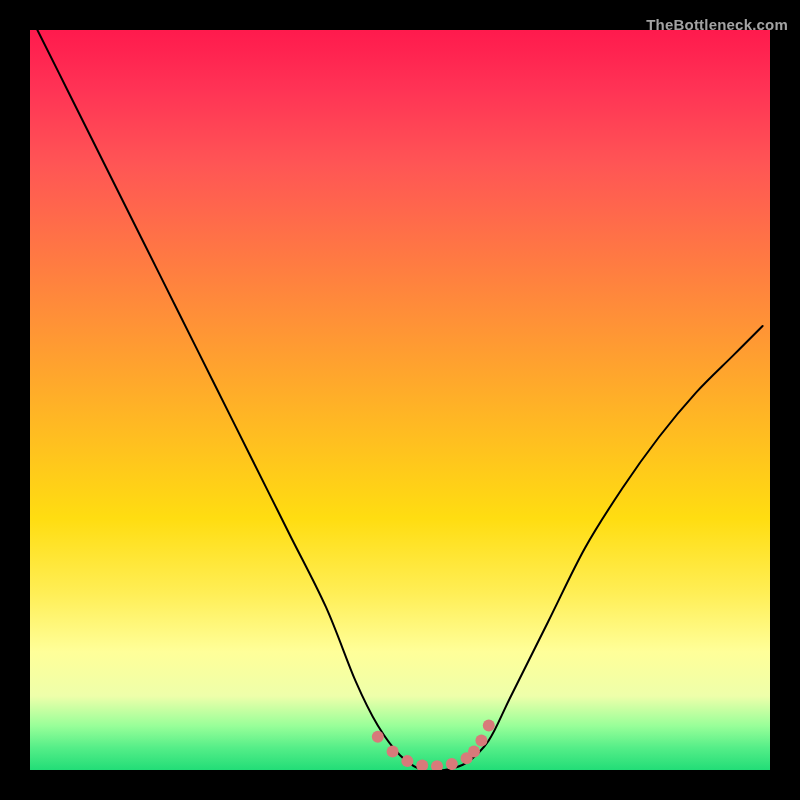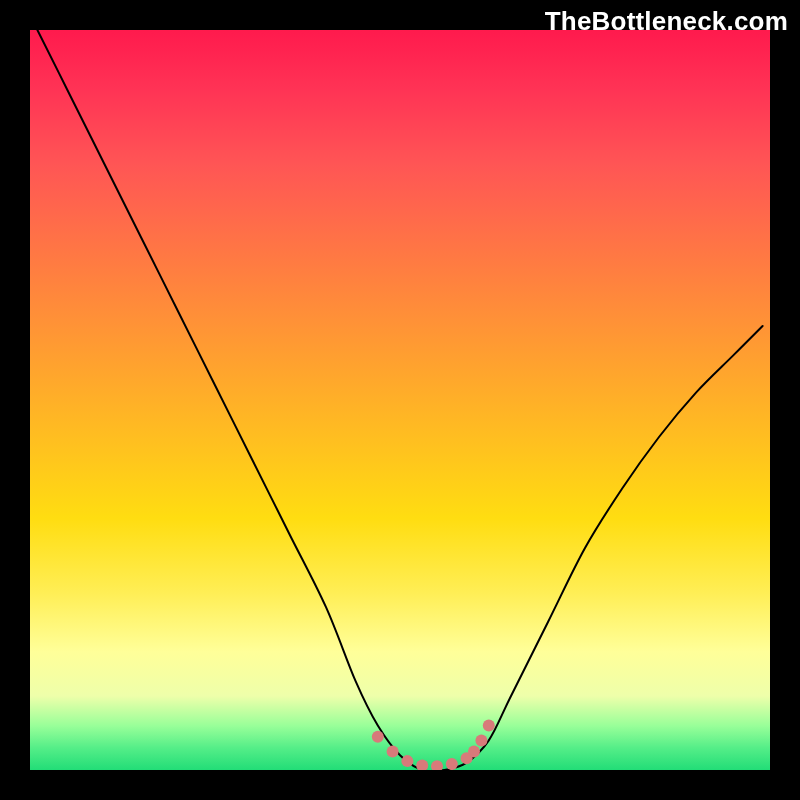--- a/index.html
+++ b/index.html
@@ -33,26 +33,26 @@
     );
   }
   .plot-area svg {
     position: absolute;
     left: 0; top: 0;
     width: 740px;
     height: 740px;
   }
   .watermark {
     position: absolute;
-    top: 6px;
+    top: 16px;
     right: 12px;
     font-family: Arial, Helvetica, sans-serif;
-    font-size: 26px;
+    font-size: 15px;
     font-weight: 600;
-    color: #ffffff;
+    color: #a3a3a3;
     letter-spacing: 0.2px;
     user-select: none;
   }
 </style>
 </head>
 <body>
 
 <div class="frame">
   <div class="plot-area">
     <svg viewBox="0 0 740 740" preserveAspectRatio="none">

